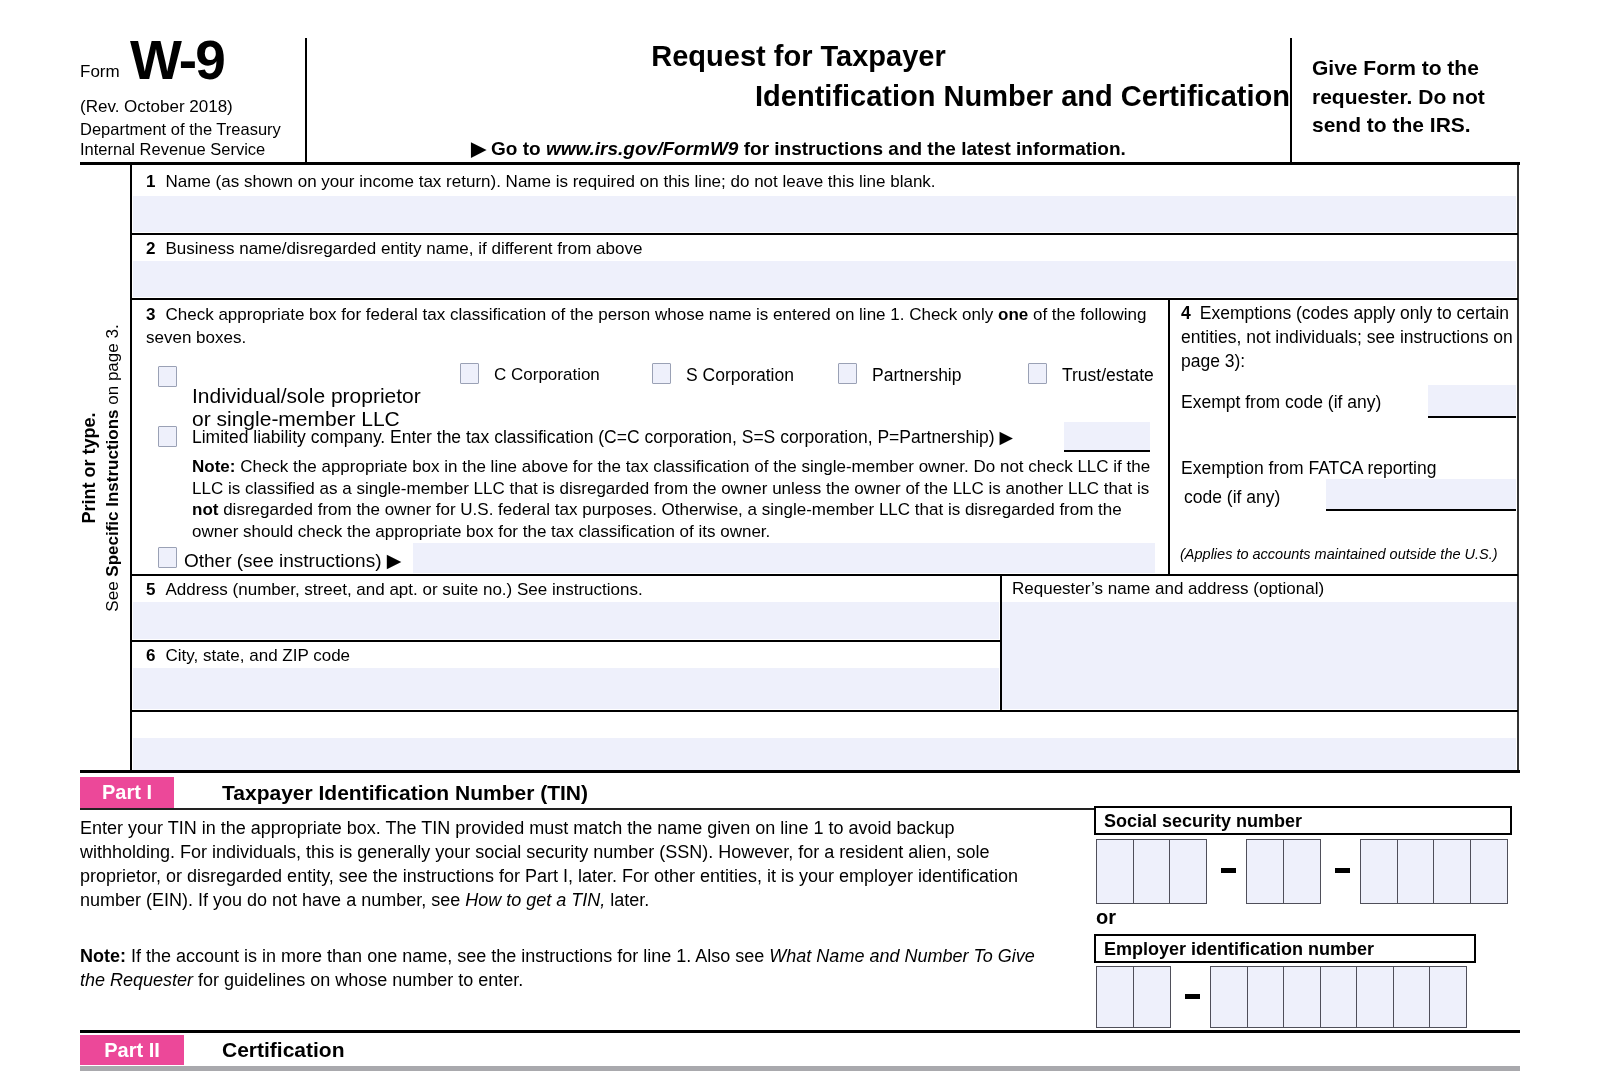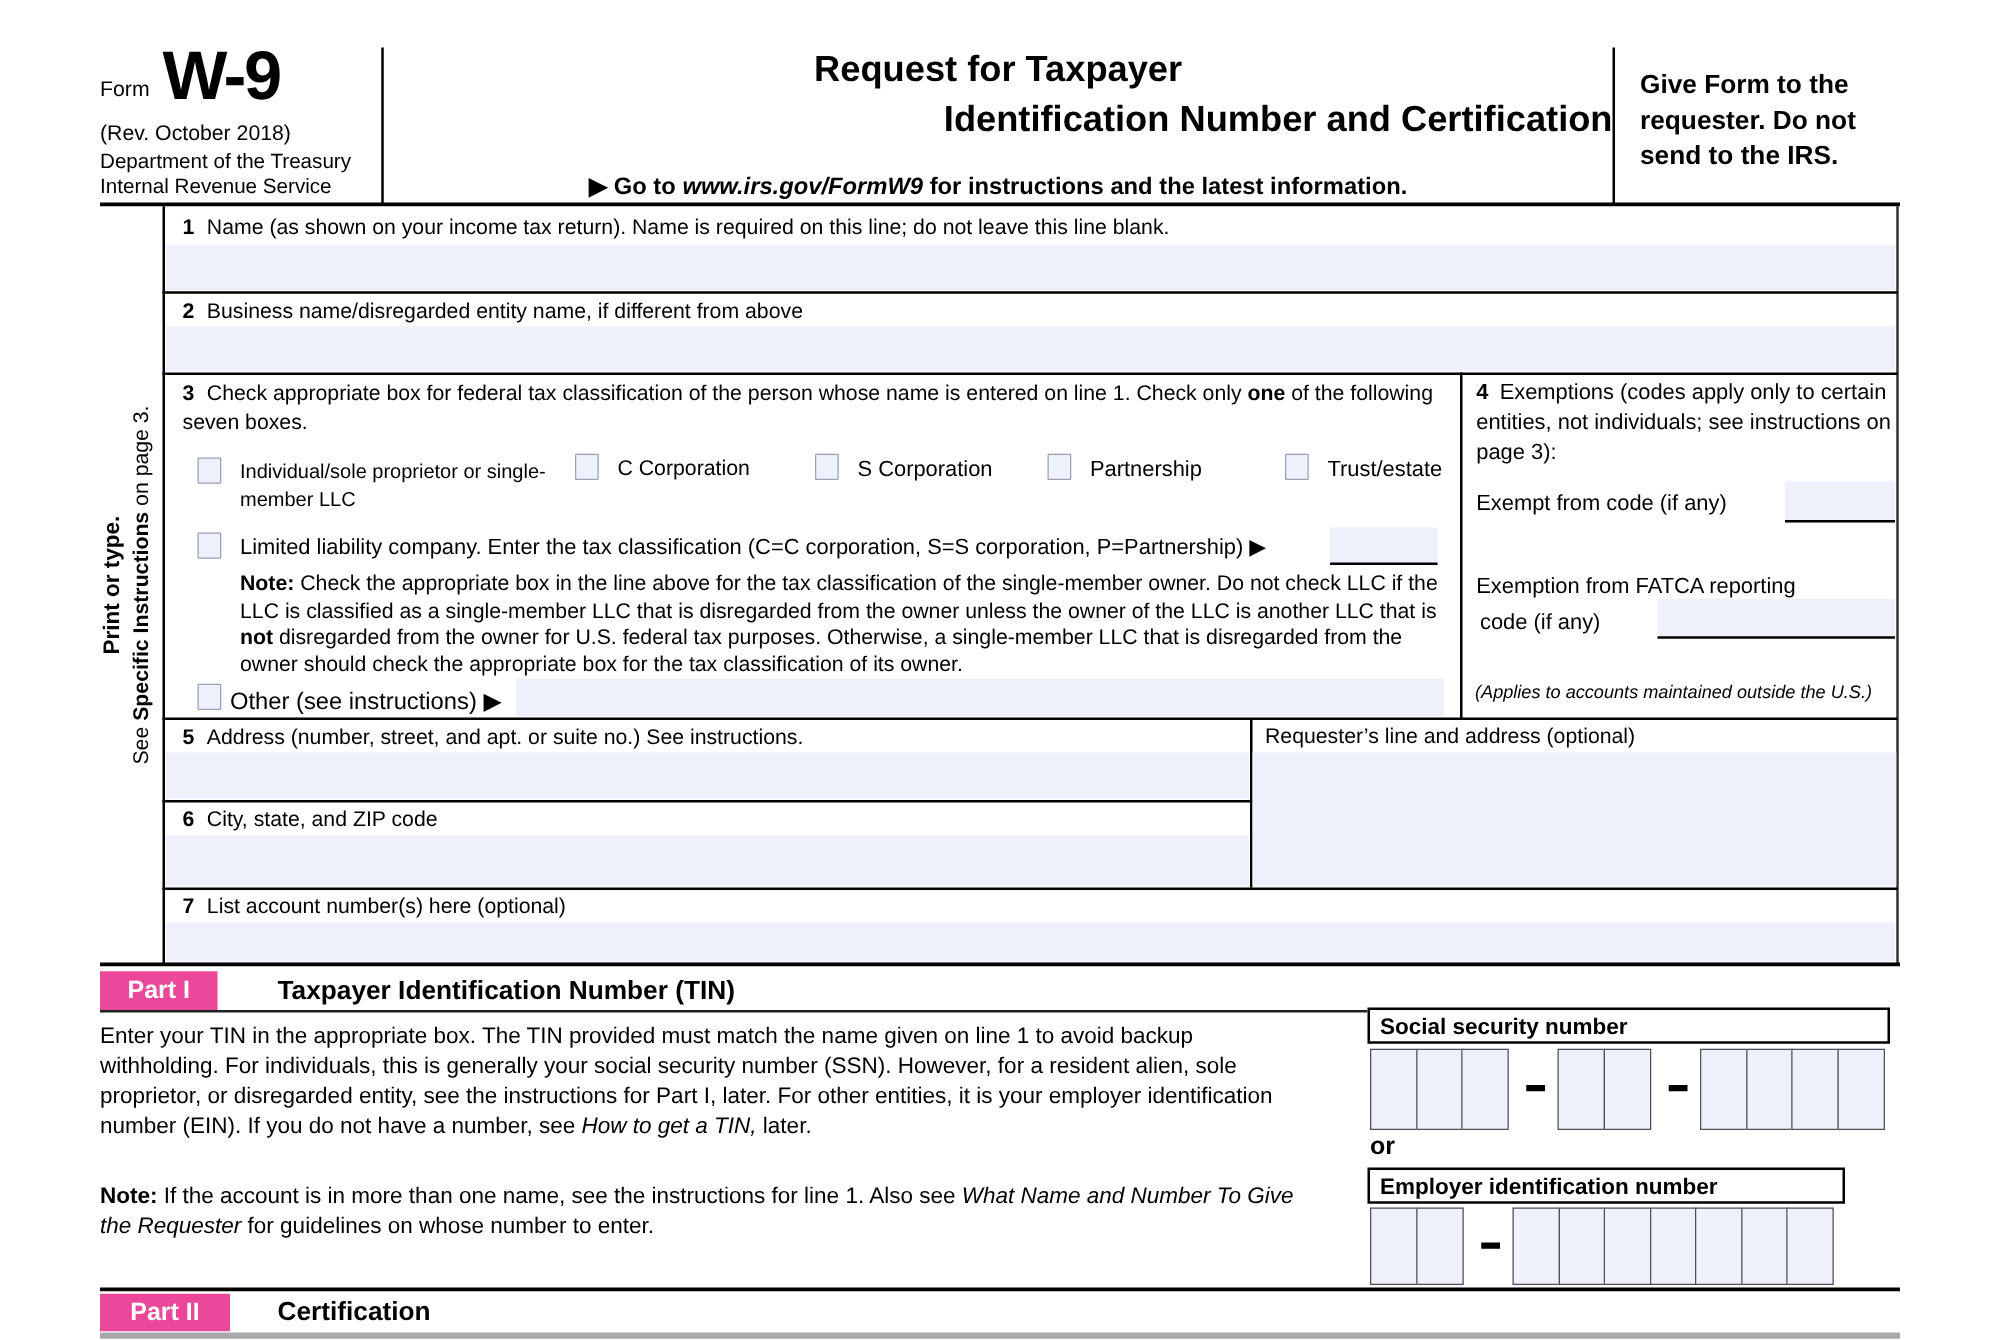--- a/index.html
+++ b/index.html
@@ -72,21 +72,21 @@
     <span class="n">2</span><span>Business name/disregarded entity name, if different from above</span>
   </div>
   <input class="field abs" style="left: 132.5px; top: 261px; width: 1383px; height: 36px;" value="">
   <div class="abs bd" style="left:130px;top:298px;width:1388px;height:2px;"></div>
 
   <div class="abs lbl" style="left:146px;top:303px;width:1005px;line-height:23px;">
     <span class="n">3</span><span>Check appropriate box for federal tax classification of the person whose name is entered on line 1. Check only </span><span class="b">one</span><span> of the following seven boxes.</span>
   </div>
 
   <span class="cb abs" style="left:158px;top:366px;"></span>
-  <div class="abs" style="left:192px;top:366px;width:250px;font-size:16px;line-height:23px;">Individual/sole proprietor or single-member LLC</div>
+  <div class="abs" style="left:192px;top:384px;width:250px;font-size:21px;line-height:23px;">Individual/sole proprietor or single-member LLC</div>
 
   <span class="cb abs" style="left:460px;top:363px;"></span>
   <div class="abs" style="left:494px;top:365px;font-size:17px;">C Corporation</div>
 
   <span class="cb abs" style="left:652px;top:363px;"></span>
   <div class="abs" style="left:686px;top:365px;font-size:17.5px;">S Corporation</div>
 
   <span class="cb abs" style="left:838px;top:363px;"></span>
   <div class="abs" style="left:872px;top:365px;font-size:17.5px;">Partnership</div>
 
@@ -118,32 +118,29 @@
   <input class="field abs ul" style="left: 1326px; top: 479px; width: 190px; height: 32px;" value="">
   <div class="abs i" style="left:1180px;top:546px;font-size:14.5px;">(Applies to accounts maintained outside the U.S.)</div>
 
   <div class="abs lbl" style="left:146px;top:579px;width:840px;">
     <span class="n">5</span><span>Address (number, street, and apt. or suite no.) See instructions.</span>
   </div>
   <input class="field abs" style="left: 132.5px; top: 602px; width: 866px; height: 37px;" value="">
   <div class="abs bd" style="left:130px;top:640px;width:872px;height:2px;"></div>
 
   <div class="abs bd" style="left:1000px;top:576px;width:2px;height:134px;"></div>
-  <div class="abs" style="left:1012px;top:579px;font-size:17px;">Requester’s line and address (optional)</div>
+  <div class="abs" style="left:1012px;top:579px;font-size:17px;">Requester’s name and address (optional)</div>
   <textarea class="field abs" style="left: 1002px; top: 602px; width: 515px; height: 107px;"></textarea>
 
   <div class="abs lbl" style="left:146px;top:645px;width:840px;">
     <span class="n">6</span><span>City, state, and ZIP code</span>
   </div>
   <input class="field abs" style="left: 132.5px; top: 668px; width: 866px; height: 41px;" value="">
   <div class="abs bd" style="left:130px;top:710px;width:1388px;height:2px;"></div>
 
-  <div class="abs lbl" style="left:146px;top:714px;width:1000px;">
-    <span class="n">7</span><span>List account number(s) here (optional)</span>
-  </div>
   <input class="field abs" style="left: 132.5px; top: 738px; width: 1383px; height: 32px;" value="">
 
   <div class="abs bd" style="left:80px;top:770px;width:1440px;height:3px;"></div>
 
   <div class="abs partbox" style="left:80px;top:777px;width:94px;height:31px;">Part I</div>
   <div class="abs b" style="left:222px;top:781px;font-size:21px;">Taxpayer Identification Number (TIN)</div>
   <div class="abs" style="left:80px;top:808px;width:1014px;height:2px;background:#222;"></div>
 
   <div class="abs" style="left:80px;top:816px;width:962px;font-size:18px;line-height:24px;">
     <span>Enter your TIN in the appropriate box. The TIN provided must match the name given on line 1 to avoid backup withholding. For individuals, this is generally your social security number (SSN). However, for a resident alien, sole proprietor, or disregarded entity, see the instructions for Part I, later. For other entities, it is your employer identification number (EIN). If you do not have a number, see </span><span class="i">How to get a TIN,</span><span> later.</span>

